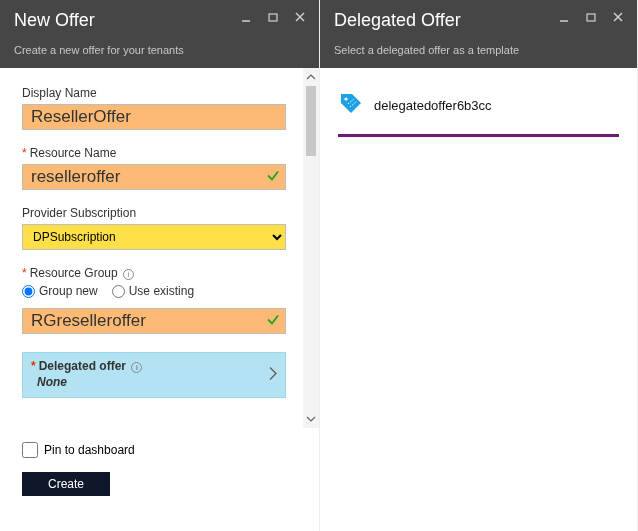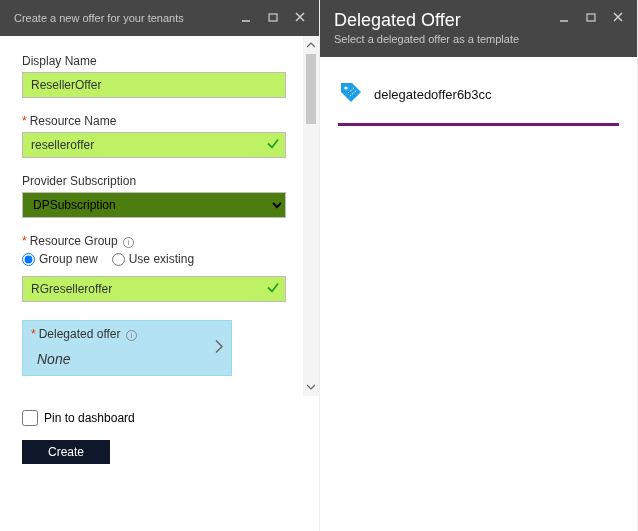--- a/index.html
+++ b/index.html
@@ -3,40 +3,40 @@
 <meta charset="utf-8">
 <style>
   * { box-sizing: border-box; margin: 0; padding: 0; font-family: "Segoe UI", Arial, sans-serif; }
   body { background: #fff; width: 638px; height: 531px; overflow: hidden; }
   .container { display: flex; height: 100%; }
   .panel { display: flex; flex-direction: column; border-right: 1px solid #eee; }
   .panel.left { width: 320px; min-width: 320px; position: relative; }
   .panel.right { flex: 1; }
   .header { background: #464646; color: #fff; padding: 10px 14px 12px 14px; position: relative; }
   .header .title { font-size: 18px; font-weight: 300; }
-  .header .subtitle { font-size: 11px; color: #c8c8c8; margin-top: 2px; }
+  .header .subtitle { font-size: 11px; color: #c8c8c8; margin-top: 13px; }
   .win-controls { position: absolute; top: 6px; right: 6px; display: flex; gap: 1px; }
   .win-btn { width: 26px; height: 22px; display: flex; align-items: center; justify-content: center; cursor: pointer; color: #d0d0d0; }
   .win-btn svg { display: block; }
   .body { flex: 1; overflow: hidden; position: relative; }
   .scroll-area { padding: 18px 22px 18px 22px; font-size: 12px; color: #333; position: relative; height: 100%; overflow: hidden; }
   .field-label { font-size: 12px; margin-bottom: 4px; margin-top: 16px; color: #333; }
   .field-label.first { margin-top: 0; }
   .req { color: #d83b01; margin-right: 3px; }
-  .text-input { width: 100%; border: 1px solid #bdbdbd; font-size: 12px; padding: 5px 26px 5px 8px; color: #333; background: #bef264; height: 26px; }
+  .text-input { width: 100%; border: 1px solid #bdbdbd; font-size: 17px; padding: 5px 26px 5px 8px; color: #333; background: #fdba74; height: 26px; }
   .input-wrap { position: relative; width: 264px; }
   .check-icon { position: absolute; right: 6px; top: 50%; transform: translateY(-50%); color: #21a321; }
-  .select { width: 264px; border: 1px solid #bdbdbd; font-size: 12px; padding: 4px 6px; height: 26px; background: #4d7c0f; }
+  .select { width: 264px; border: 1px solid #bdbdbd; font-size: 12px; padding: 4px 6px; height: 26px; background: #fde047; }
   .radio-row { margin-top: 4px; display: flex; align-items: center; gap: 14px; font-size: 12px; }
   .radio-row label { display: flex; align-items: center; gap: 4px; cursor: pointer; }
   .radio-row input[type=radio] { width: 13px; height: 13px; cursor: pointer; }
   .info-icon { display: inline-flex; width: 11px; height: 11px; border: 1px solid #888; border-radius: 50%; font-size: 8px; line-height: 9px; justify-content: center; color: #888; margin-left: 2px; font-style: normal; }
-  .delegated-block { margin-top: 18px; background: #b3e3f2; border: 1px solid #9ad8ec; width: 210px; padding: 6px 8px 8px 8px; position: relative; cursor: pointer; }
+  .delegated-block { margin-top: 18px; background: #b3e3f2; border: 1px solid #9ad8ec; width: 264px; padding: 6px 8px 8px 8px; position: relative; cursor: pointer; font-weight: bold; }
   .delegated-block .lbl { font-size: 12px; color: #333; }
-  .delegated-block .val { font-style: italic; font-size: 14px; color: #333; margin-top: 10px; margin-left: 6px; }
+  .delegated-block .val { font-style: italic; font-size: 12px; color: #333; margin-top: 2px; margin-left: 6px; }
   .delegated-block .chev { position: absolute; right: 8px; top: 50%; transform: translateY(-50%); color: #666; }
   .footer { padding: 14px 22px 18px 22px; font-size: 12px; }
   .pin-row { display: flex; align-items: center; gap: 6px; margin-bottom: 14px; }
   .pin-row input[type=checkbox] { width: 16px; height: 16px; border: 1px solid #888; cursor: pointer; }
   .create-btn { background: #0f172a; color: #fff; border: none; font-size: 12px; padding: 5px 26px; cursor: pointer; }
   .scroll-track { position: absolute; right: 0; top: 0; bottom: 0; width: 16px; background: #f4f4f4; display: flex; flex-direction: column; }
   .scroll-arrow { height: 18px; display: flex; align-items: center; justify-content: center; color: #666; cursor: pointer; }
   .scroll-thumb-area { flex: 1; position: relative; }
   .scroll-thumb { position: absolute; left: 3px; right: 3px; top: 0; height: 70px; background: #c8c8c8; cursor: pointer; }
   .content-with-scroll { position: relative; height: 360px; }
@@ -45,20 +45,21 @@
   .list-item .name { font-size: 13px; color: #111; }
   .tag-icon { flex-shrink: 0; }
 </style>
 </head>
 <body>
 
 <div class="container">
 
   <div class="panel left">
     <div class="header">
+      <div class="title">New Offer</div>
       <div class="subtitle">Create a new offer for your tenants</div>
       <div class="win-controls">
         <div class="win-btn">
           <svg width="12" height="12" viewBox="0 0 12 12">
               <line x1="2" y1="10" x2="10" y2="10" stroke="currentColor" stroke-width="1.5"></line>
             </svg>
         </div>
         <div class="win-btn">
           <svg width="12" height="12" viewBox="0 0 12 12">
               <rect x="2" y="3" width="8" height="7" fill="none" stroke="currentColor" stroke-width="1.2"></rect>

